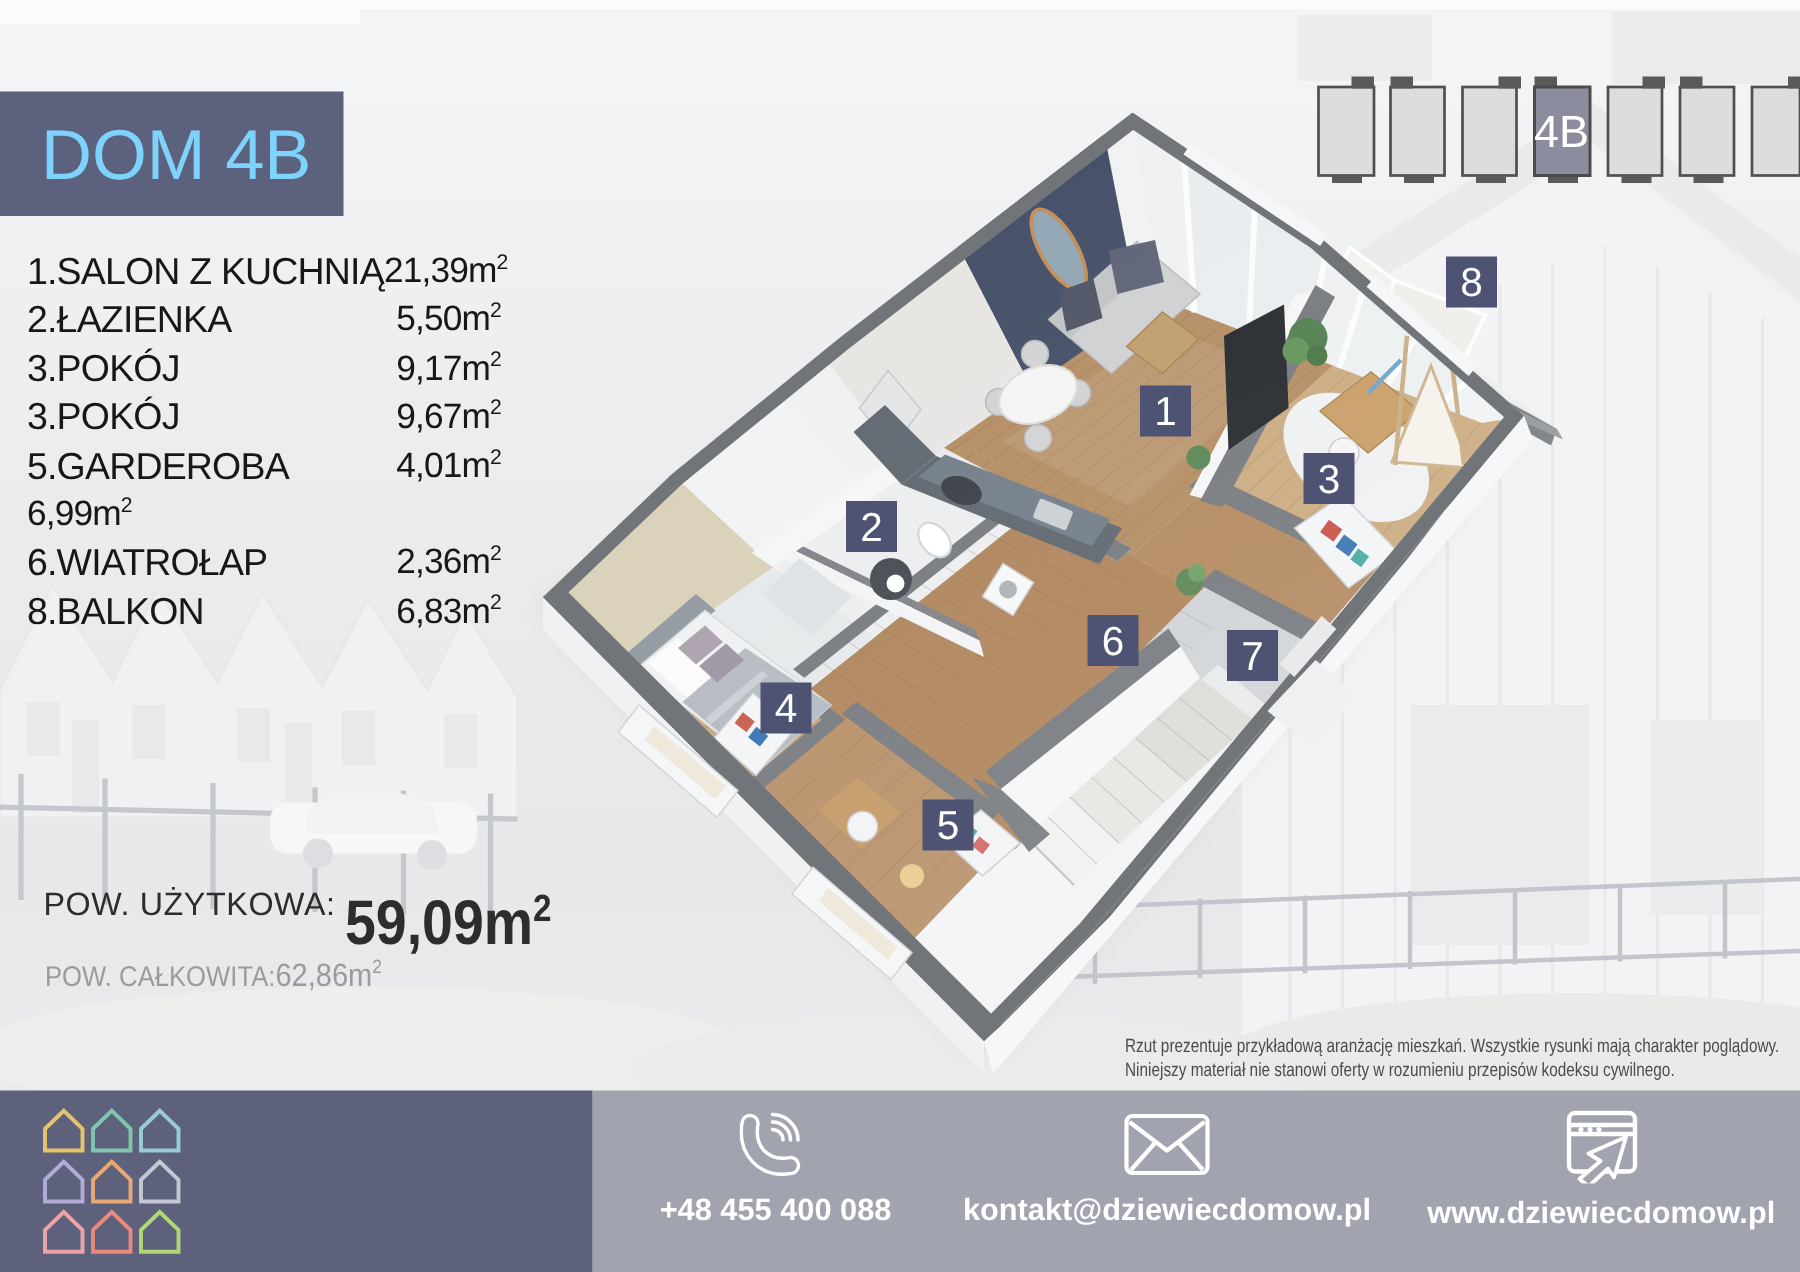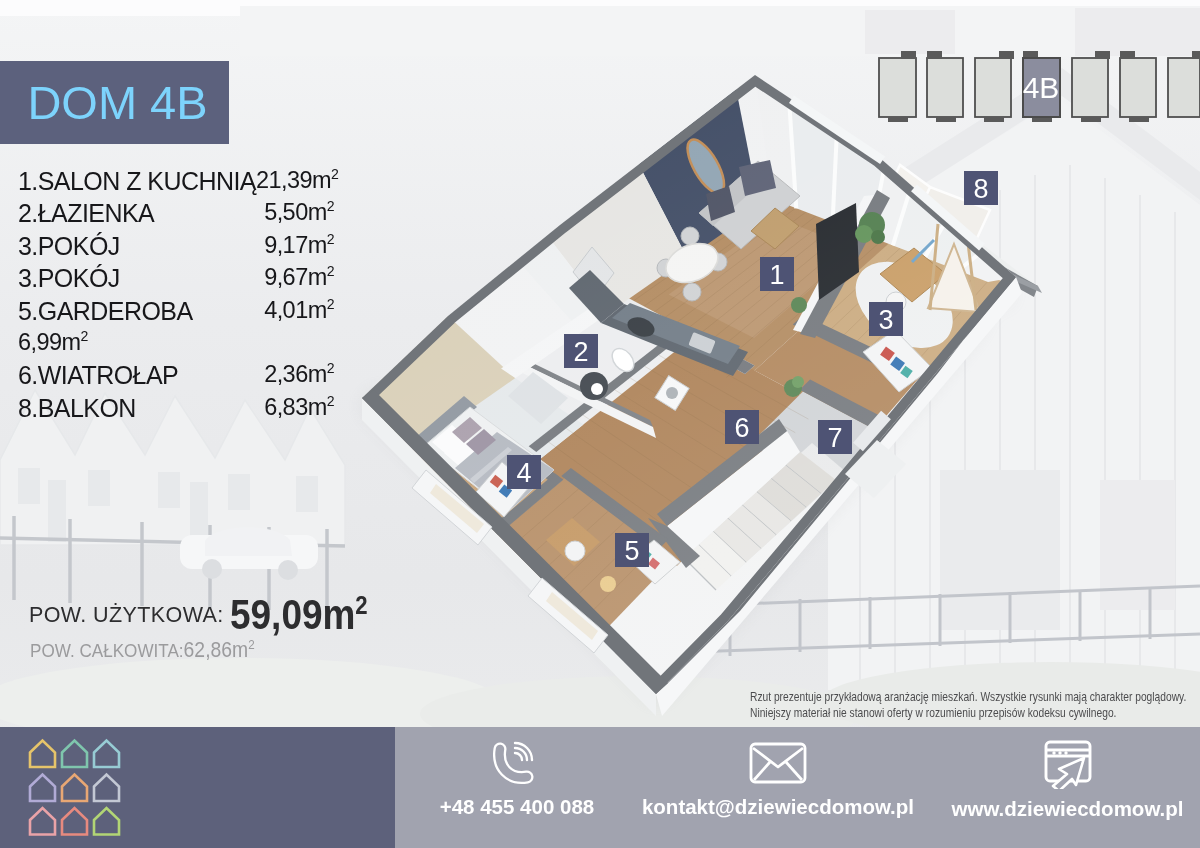--- a/index.html
+++ b/index.html
@@ -4,21 +4,21 @@
 *{margin:0;padding:0;box-sizing:border-box}
 html,body{width:1200px;height:848px;overflow:hidden;font-family:"Liberation Sans",sans-serif}
 #page{position:relative;width:1200px;height:848px;background:linear-gradient(180deg,#f4f5f6 0%,#ebecee 38%,#e7e8ea 68%,#ecedee 100%);overflow:hidden}
 .abs{position:absolute}
 #dom{left:0;top:61px;width:229px;height:83px;background:#5c617d;color:#7dd3fc;font-size:47px;display:flex;align-items:center;justify-content:center;padding-left:6px}
 #rooms{left:18px;top:167px;width:316px;font-size:25px;color:#17171a;letter-spacing:-0.55px}
 #rooms .r{display:flex;height:32.4px;align-items:flex-start}
 #rooms .n{flex:1;white-space:nowrap}
 #rooms .v{font-weight:normal;white-space:nowrap;font-size:23.5px}
 sup{font-size:60%;vertical-align:super;line-height:0}
-#pow1{left:29px;top:591px;color:#2d2d2f;white-space:nowrap;display:flex;align-items:center}
+#pow1{left:29px;top:591px;color:#2d2d2f;white-space:nowrap;display:flex;align-items:flex-start}
 #pow1 .lab{font-size:21.5px;letter-spacing:0.4px}
 #pow1 .val{font-size:42px;font-weight:bold;transform:scaleX(0.88);transform-origin:left bottom;display:inline-block}
 #pow2{left:30px;top:638px;color:#9b9b9d;font-size:19px;white-space:nowrap;transform:scaleX(0.90);transform-origin:left top}
 #pow2 .v2{font-size:21.5px}
 #disc{left:750px;top:689px;width:600px;font-size:12.8px;line-height:15.8px;color:#4c4c4e;transform:scaleX(0.80);transform-origin:left top;white-space:nowrap}
 #footer{left:0;top:727px;width:1200px;height:121px;display:flex}
 #flogo{width:395px;height:121px;background:#5d617b;position:relative}
 #fbar{width:805px;height:121px;background:#a1a3af;display:flex;color:#fff}
 #c1{width:244px}#c2{width:278px}#c3{width:283px;padding-left:18px}
 .citem{display:flex;flex-direction:column;align-items:center;justify-content:flex-start;padding-top:12px;gap:8px;font-weight:bold;font-size:20.5px}

